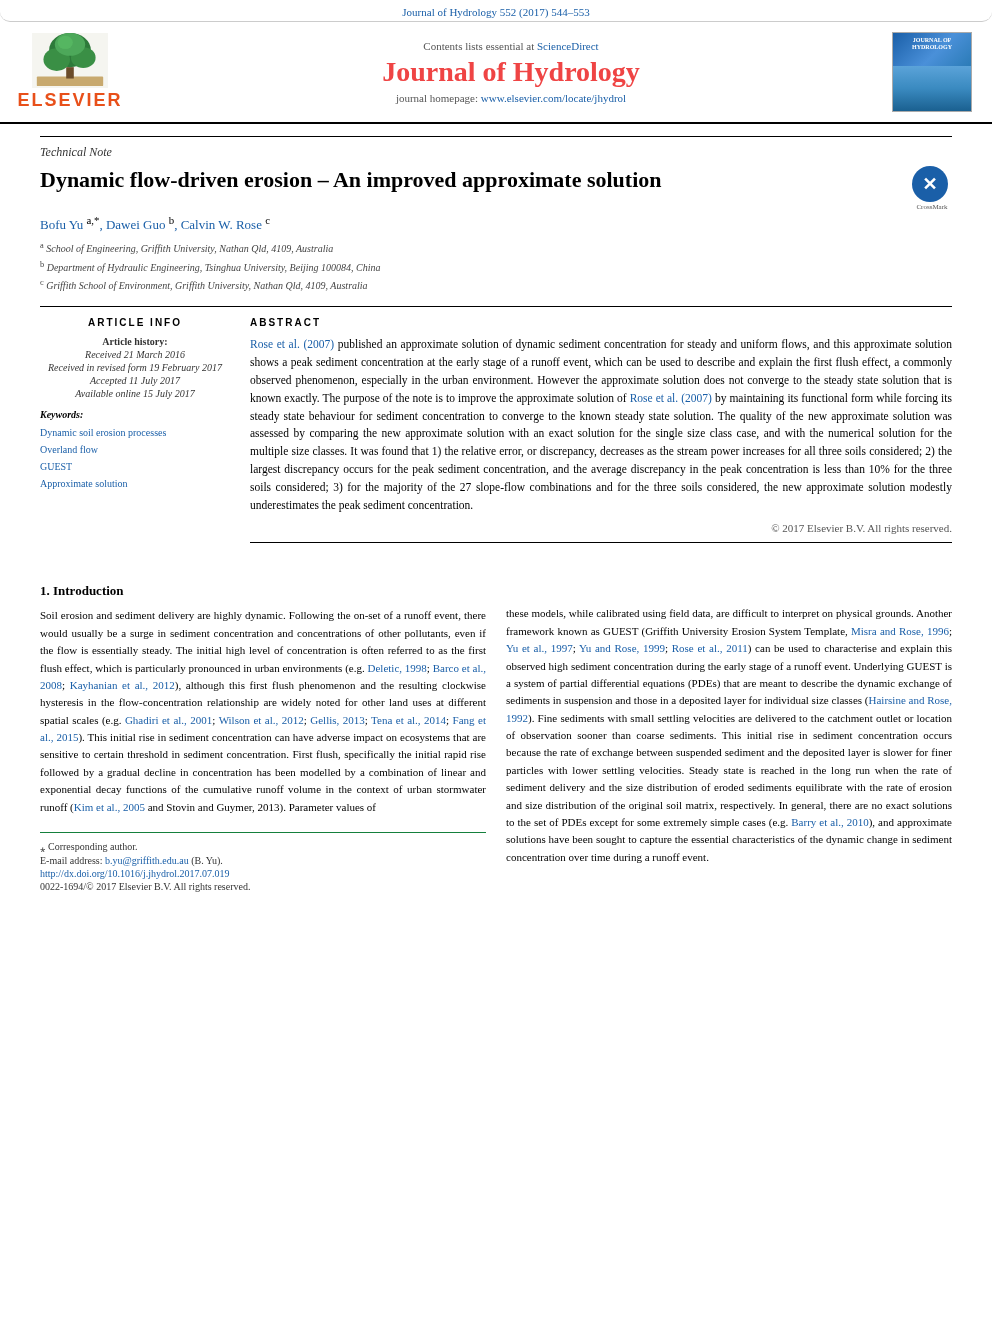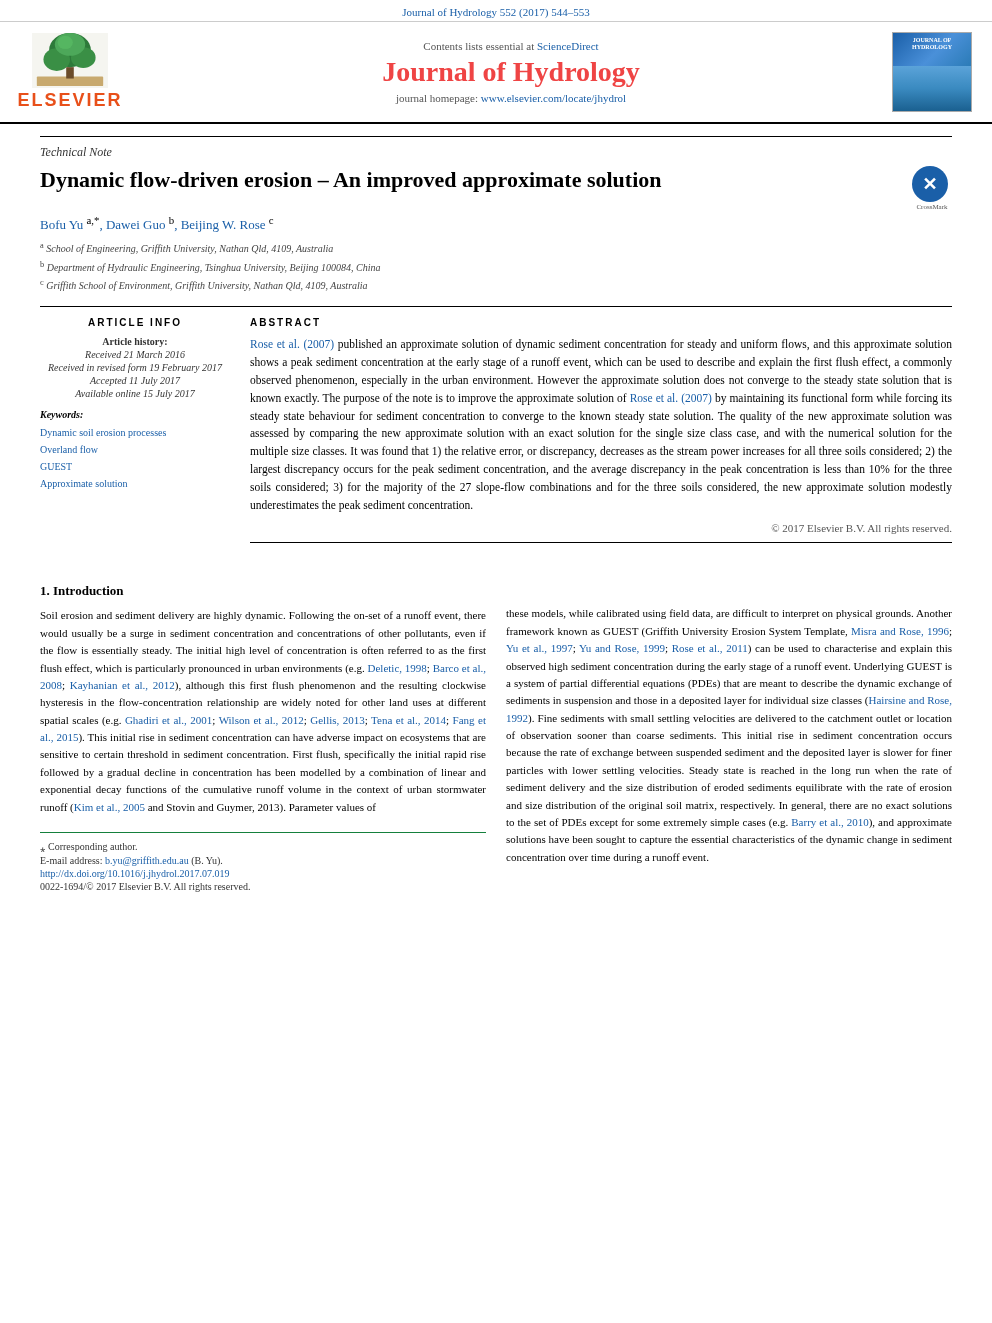--- a/index.html
+++ b/index.html
@@ -10,20 +10,21 @@
       min-height: 1323px;
       color: #000;
       font-size: 13px;
     }
     .top-bar {
       text-align: center;
       padding: 6px 0 3px;
       font-size: 11px;
       color: #1a5fa8;
       border-bottom: 1px solid #ccc;
+      border-radius: 10px;
     }
     .journal-header {
       display: flex;
       align-items: center;
       padding: 10px 20px;
       border-bottom: 2px solid #000;
       position: relative;
     }
     .elsevier-logo {
       width: 100px;
@@ -313,21 +314,21 @@
       </div>
       <div style="font-size:7px;text-align:center;color:#555;margin-top:1px;">CrossMark</div>
     </div>
   </div>
 
   <div class="authors">
     <span class="link" style="color:#1a5fa8;">Bofu Yu</span>
     <sup style="color:#000;">a,*</sup>,
     <span class="link" style="color:#1a5fa8;">Dawei Guo</span>
     <sup style="color:#000;">b</sup>,
-    <span class="link" style="color:#1a5fa8;">Beijing W. Rose</span>
+    <span class="link" style="color:#1a5fa8;">Calvin W. Rose</span>
     <sup style="color:#000;">c</sup>
   </div>
 
   <div class="affiliations">
     <div><sup>a</sup> <em>School of Engineering, Griffith University, Nathan Qld, 4109, Australia</em></div>
     <div><sup>b</sup> <em>Department of Hydraulic Engineering, Tsinghua University, Beijing 100084, China</em></div>
     <div><sup>c</sup> <em>Griffith School of Environment, Griffith University, Nathan Qld, 4109, Australia</em></div>
   </div>
 
   <div class="two-col-section">

